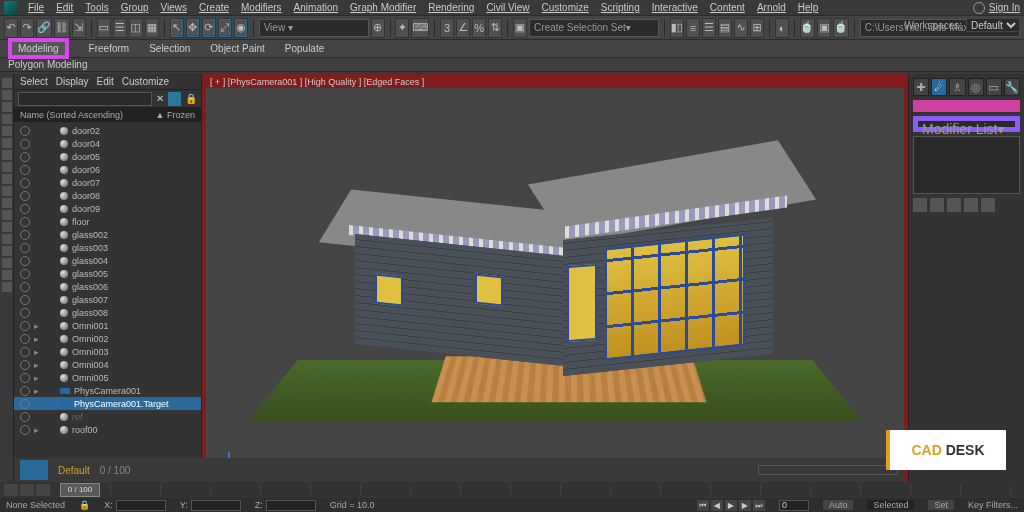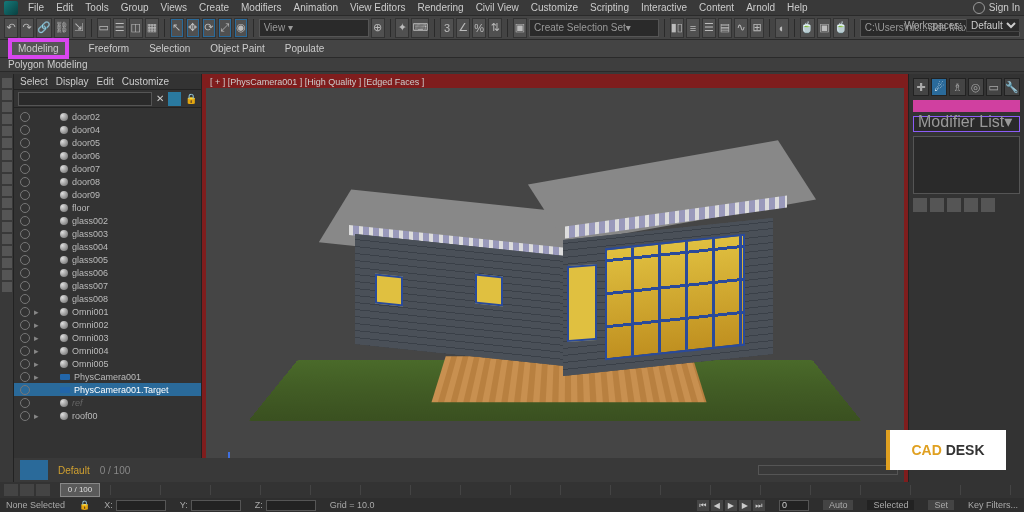--- a/index.html
+++ b/index.html
@@ -1,19 +1,19 @@
 <!DOCTYPE html>
 <html><head>
 <meta charset="utf-8">
 <style>
 * { margin: 0; padding: 0; box-sizing: border-box; font-family: "Segoe UI", Tahoma, sans-serif; }
 body { width: 1024px; height: 512px; background: #393939; color: #ccc; font-size: 10px; overflow: hidden; position: relative; }
 
 
-.menubar { height: 16px; background: #393939; border-bottom: 1px solid #2a2a2a; display: flex; align-items: center; padding: 0 4px; }
+.menubar { height: 16px; background: #393939; border-bottom: 1px solid #2a2a2a; display: flex; align-items: center; padding: 0 4px; text-decoration: underline; }
 .menubar .logo { width: 14px; height: 14px; background: linear-gradient(135deg,#147a7a,#0a4040); border-radius: 2px; margin-right: 4px; }
 .menubar .m { padding: 0 6px; cursor: default; }
 .menubar .spacer { flex: 1; }
 .menubar .signin { display:flex; align-items:center; gap:4px; font-size:10px; }
 .menubar .signin::before{content:""; width:10px;height:10px;border:1px solid #999;border-radius:50%}
 
 .wsrow { position:absolute; top:18px; right:4px; font-size:10px; color:#aaa; display:flex; align-items:center; gap:4px;}
 .wsrow select{background:#2a2a2a;color:#ccc;border:1px solid #444;font-size:10px;height:14px}
 
 
@@ -78,21 +78,21 @@
 .axis .x{background:#d04040;transform:rotate(60deg)}
 .axis .y{background:#40d040;transform:rotate(-60deg)}
 .axis .z{background:#4070e0}
 
 
 .cmd { width:116px; background:#333; border-left:1px solid #222; display:flex; flex-direction:column; padding:4px; gap:4px;}
 .cmd-tabs{display:flex;gap:2px}
 .cmd-tabs .ct{flex:1;height:18px;background:#444;border:1px solid #222;display:flex;align-items:center;justify-content:center;font-size:11px;color:#aaa}
 .cmd-tabs .ct.active{background:#2a6a9a;color:#fff}
 .cmd .pink{height:12px;background:#d040a0}
-.cmd .drop{height:16px;background:#2a2a2a;border:1px solid #8b5cf6;font-size:16px;padding:0 4px;display:flex;align-items:flex-end;color:#999}
+.cmd .drop{height:16px;background:#2a2a2a;border:5px solid #8b5cf6;font-size:14px;padding:0 4px;display:flex;align-items:flex-start;color:#999}
 .cmd .box{height:58px;background:#2a2a2a;border:1px solid #555}
 .cmd .iconrow{display:flex;gap:3px}
 .cmd .iconrow .ib{width:14px;height:14px;background:#555}
 
 
 .botpanel{position:absolute;left:14px; right:120px; bottom:30px; height:24px; background:#393939; display:flex; align-items:center; gap:10px; padding:0 6px}
 .botpanel .chip{width:28px;height:20px;background:#2a6a9a}
 .botpanel .def{color:#d0a030}
 .prog{height:10px;width:140px;border:1px solid #555;position:relative;margin-left:auto}
 .prog::before{content:"";position:absolute;left:0;top:0;bottom:0;width:0;background:#2a6a9a}
@@ -119,21 +119,21 @@
 <div class="menubar">
   <div class="logo"></div>
   <span class="m">File</span>
   <span class="m">Edit</span>
   <span class="m">Tools</span>
   <span class="m">Group</span>
   <span class="m">Views</span>
   <span class="m">Create</span>
   <span class="m">Modifiers</span>
   <span class="m">Animation</span>
-  <span class="m">View Editors</span>
+  <span class="m">Graph Modifier</span>
   <span class="m">Rendering</span>
   <span class="m">Civil View</span>
   <span class="m">Customize</span>
   <span class="m">Scripting</span>
   <span class="m">Interactive</span>
   <span class="m">Content</span>
   <span class="m">Arnold</span>
   <span class="m">Help</span>
   <div class="spacer"></div>
   <div class="signin">
@@ -231,20 +231,25 @@
       <span>Select</span>
       <span>Display</span>
       <span>Edit</span>
       <span>Customize</span>
     </div>
     <div class="sp-search">
       <input style="">
       <span>✕</span>
       <div class="sp-filter"></div>
       <span class="sp-lock">🔒</span>
+    </div>
+    <div class="sp-header">
+      <span>Name (Sorted Ascending)</span>
+      <span class="hspace"></span>
+      <span>▲ Frozen</span>
     </div>
     <div class="sp-tree" id="tree">
         <div class="sp-row">
           <span class="eye"></span>
     <span class="chev"></span>
     <span class="pad"></span>
     <span class="ico sphere"></span>
     <span style="">door02</span>
         </div>
         <div class="sp-row">

